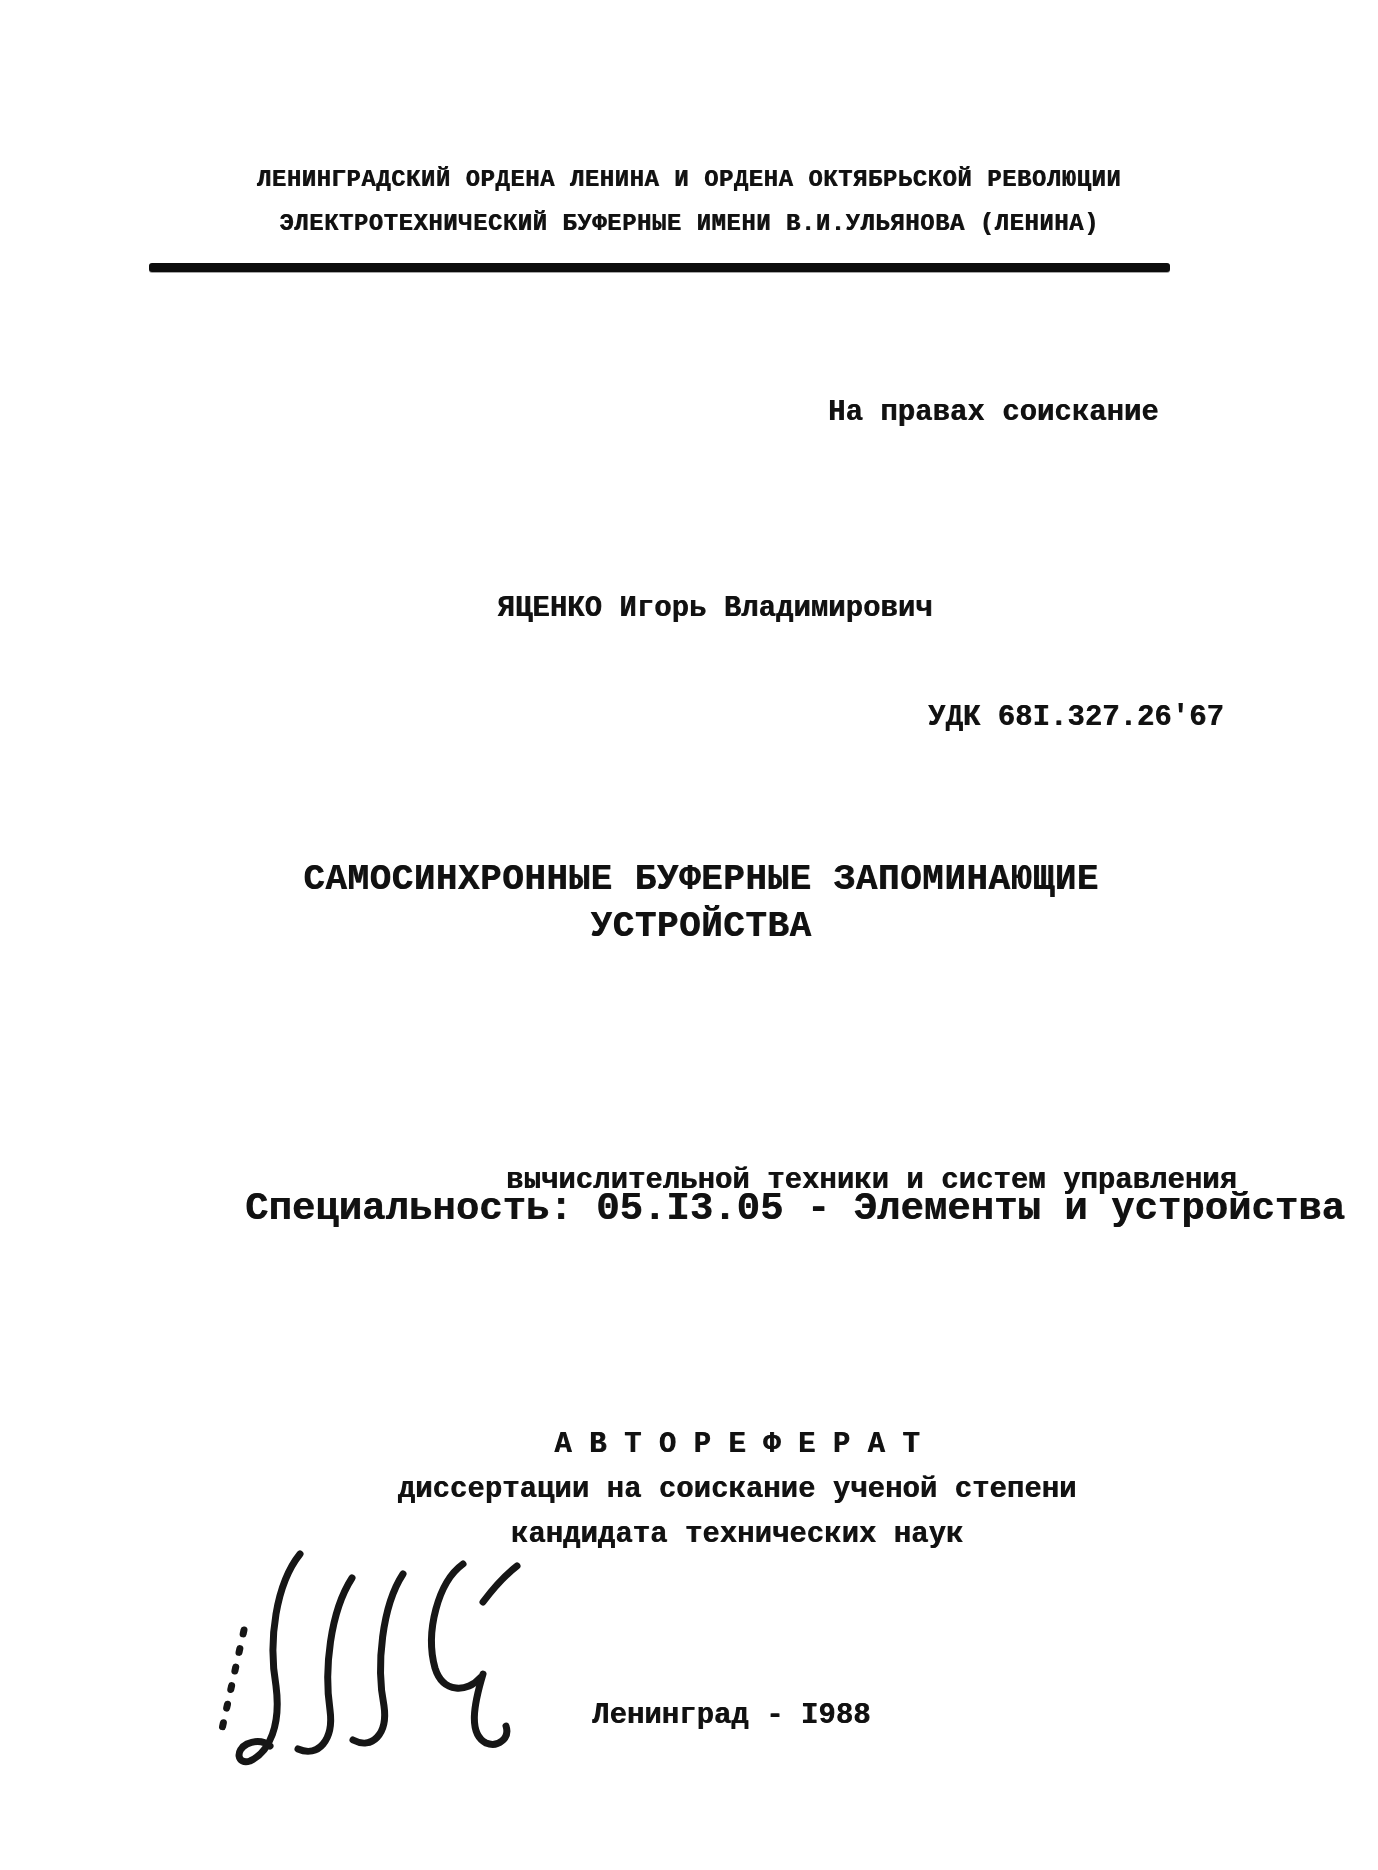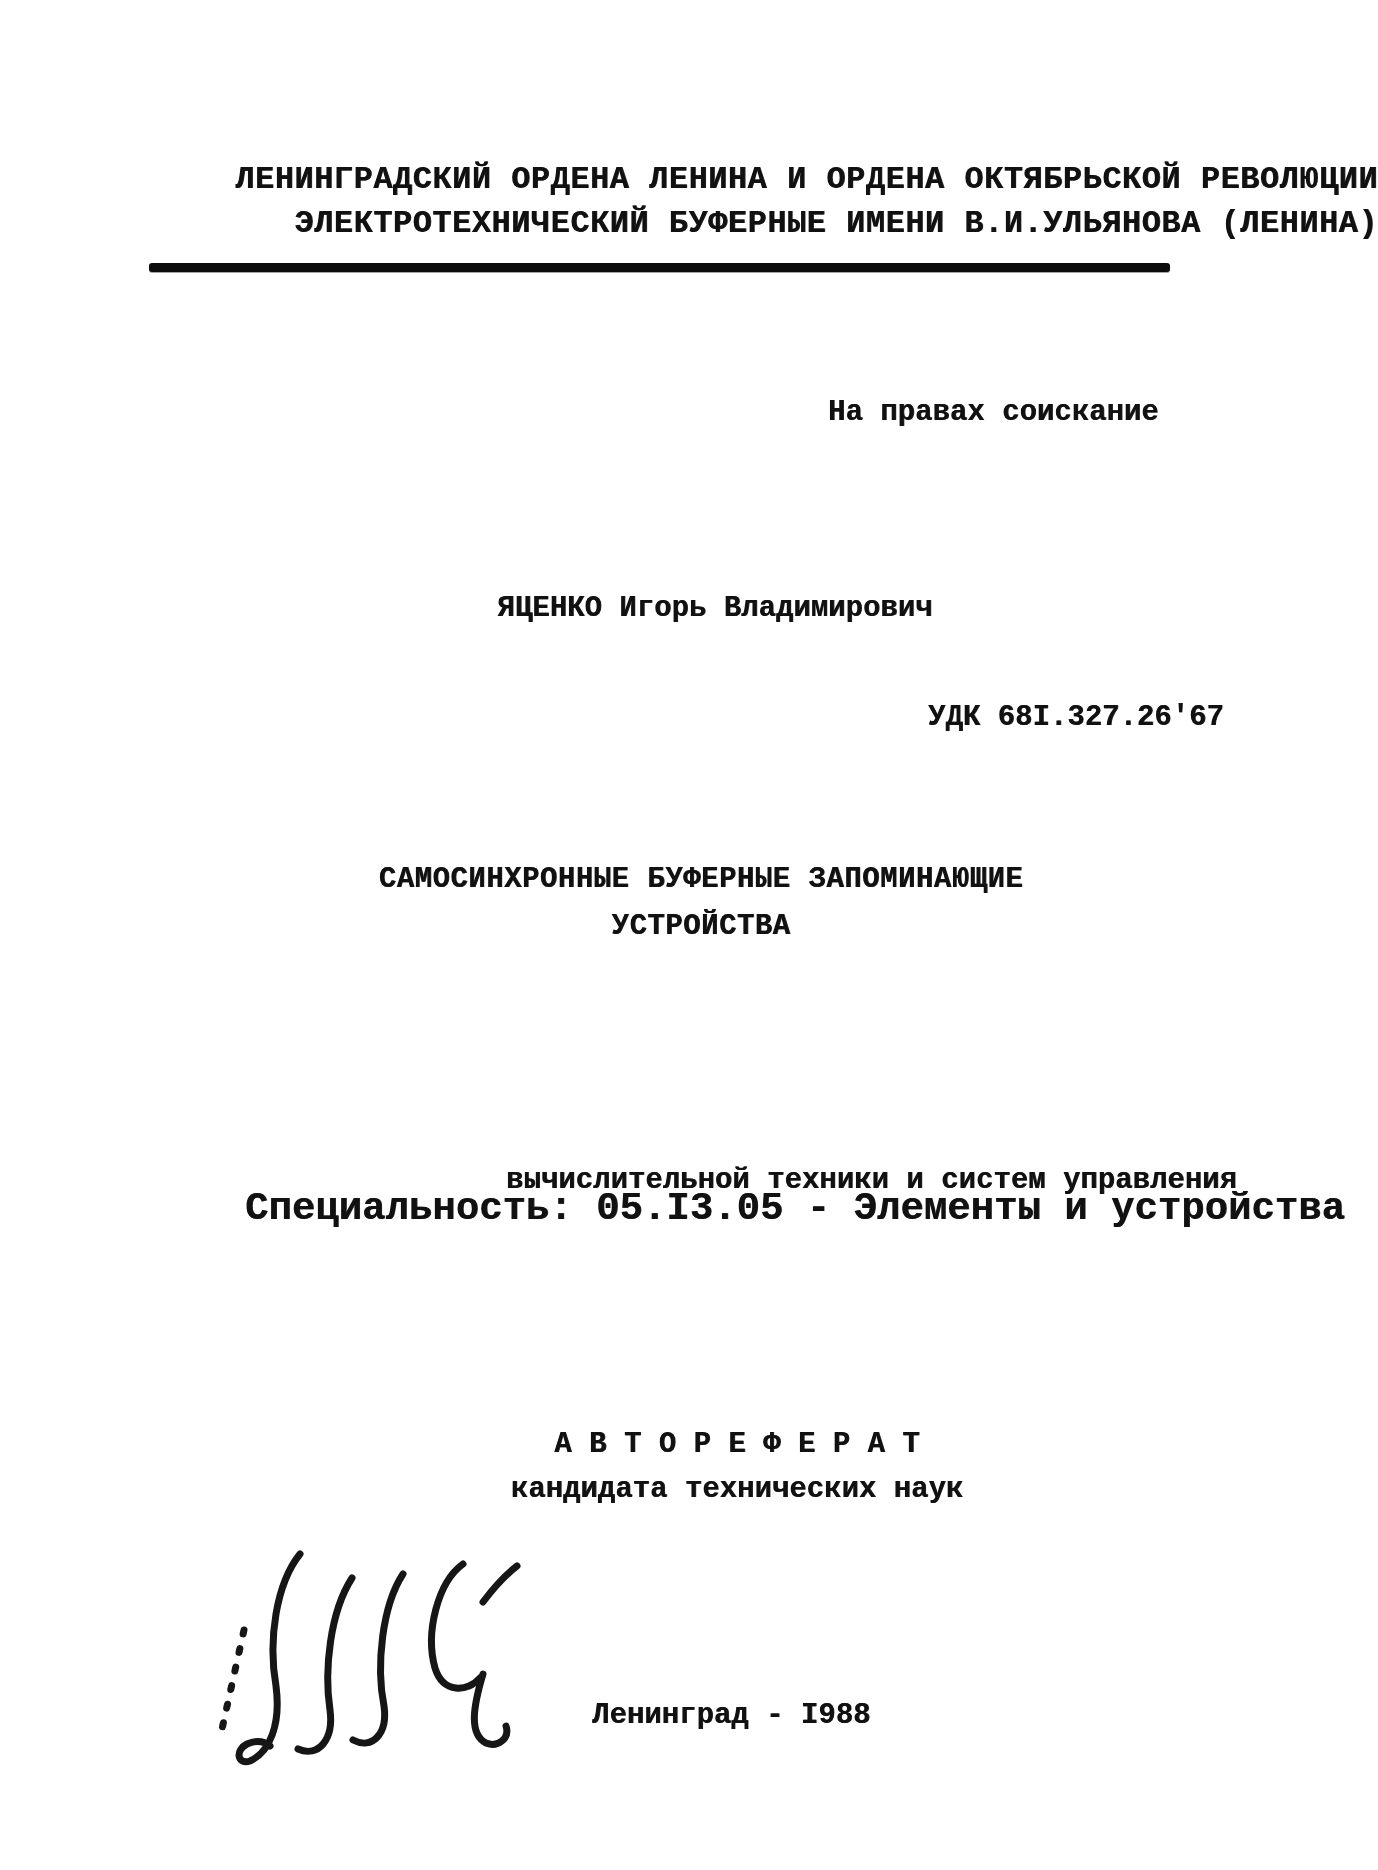--- a/index.html
+++ b/index.html
@@ -16,22 +16,22 @@
     font-family: "Liberation Mono", "DejaVu Sans Mono", monospace;
     font-weight: 700;
     color: #111111;
     text-shadow: 0.6px 0.4px 0.5px rgba(0,0,0,0.8);
   }
   .institute {
     position: absolute;
     top: 158px;
     left: 0;
     right: 0;
-    text-align: right;
-    font-size: 32px;
+    text-align: center;
+    font-size: 24px;
     line-height: 44px;
     letter-spacing: 0.5px;
     white-space: nowrap;
   }
   .rule {
     position: absolute;
     top: 263px;
     left: 149px;
     width: 1021px;
     height: 9px;
@@ -63,21 +63,21 @@
     font-size: 29px;
     white-space: nowrap;
   }
   .doc-title {
     position: absolute;
     top: 856px;
     left: 0;
     right: 0;
     padding-left: 24px;
     text-align: center;
-    font-size: 29px;
+    font-size: 36px;
     line-height: 47px;
     letter-spacing: 0.5px;
     white-space: nowrap;
   }
   .spec-line1 {
     position: absolute;
     top: 1187px;
     left: 245px;
     font-size: 39px;
     white-space: nowrap;
@@ -142,20 +142,21 @@
   <div class="doc-title">
     <div>САМОСИНХРОННЫЕ БУФЕРНЫЕ ЗАПОМИНАЮЩИЕ</div>
     <div>УСТРОЙСТВА</div>
   </div>
 
   <div class="spec-line1">Специальность: 05.I3.05 - Элементы и устройства</div>
   <div class="spec-line2">вычислительной техники и систем управления</div>
 
   <div class="abstract">
     <div>А В Т О Р Е Ф Е Р А Т</div>
+    <div>диссертации на соискание ученой степени</div>
     <div>кандидата технических наук</div>
   </div>
 
   <svg class="signature" viewBox="0 0 345 255" aria-hidden="true">
 
     <path d="M64,92 L40,200" stroke-dasharray="4 15"></path>
 
     <path d="M120,16 C96,46 88,102 96,148 C101,186 90,214 70,223 C57,227 55,212 67,206 C76,202 84,203 90,208"></path>
 
     <path d="M172,40 C150,74 144,132 150,172 C154,202 138,220 118,211"></path>

